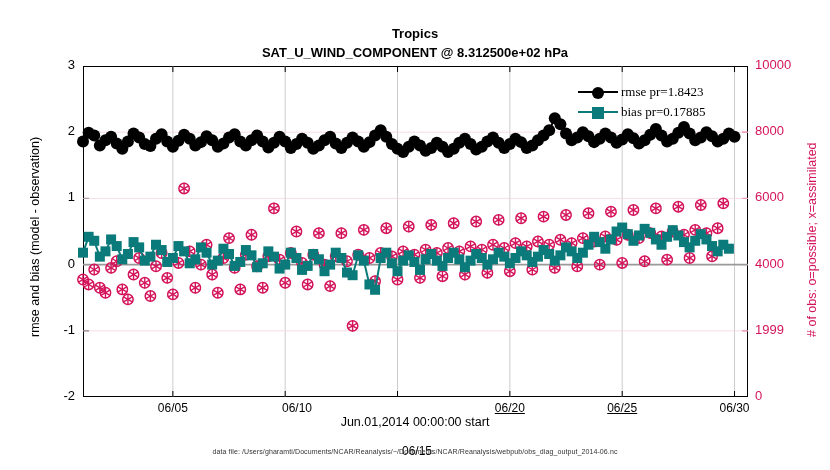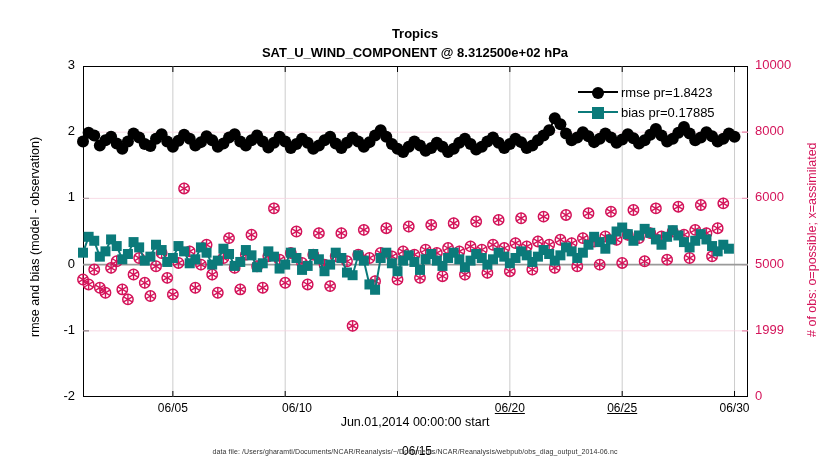--- a/index.html
+++ b/index.html
@@ -22,21 +22,21 @@
 
   .ylabel-left{position:absolute;font-size:12.5px;color:#000;white-space:nowrap;
                transform-origin:0 0;transform:rotate(-90deg);}
   .ylabel-right{position:absolute;font-size:12.5px;color:#d4145a;white-space:nowrap;
                 transform-origin:0 0;transform:rotate(-90deg);}
   .xlabel{position:absolute;left:0;top:415px;width:830px;text-align:center;font-size:12.5px;}
 
   .footer{position:absolute;left:0;top:448px;width:830px;text-align:center;
           font-size:7px;color:#333;letter-spacing:0.1px;}
 
-  .legend{position:absolute;left:578px;top:82px;}
+  .legend{position:absolute;left:578px;top:82px;font-family:Liberation Serif, serif;}
   .legend-row{display:flex;align-items:center;height:20px;}
   .legend-key{width:40px;height:16px;position:relative;margin-right:3px;}
   .legend-line{position:absolute;left:0;top:7px;width:40px;height:2px;}
   .legend-line.rmse{background:#000;}
   .legend-line.bias{background:#0b7a7a;}
   .legend-mark-circle{position:absolute;left:14px;top:3px;width:12px;height:12px;
                       border-radius:50%;background:#000;}
   .legend-mark-square{position:absolute;left:14px;top:3px;width:12px;height:12px;
                       background:#0b7a7a;}
   .legend-text{font-size:13px;color:#000;white-space:nowrap;}
@@ -795,21 +795,21 @@
       <div class="ytick-left" style="left: 45px; top: 123.2px;">2</div>
       <div class="ytick-left" style="left: 45px; top: 189.4px;">1</div>
       <div class="ytick-left" style="left: 45px; top: 255.6px;">0</div>
       <div class="ytick-left" style="left: 45px; top: 321.8px;">-1</div>
       <div class="ytick-left" style="left: 45px; top: 388px;">-2</div>
     </div>
   <div id="ytick-right-holder">
       <div class="ytick-right" style="left: 755px; top: 57px;">10000</div>
       <div class="ytick-right" style="left: 755px; top: 123.2px;">8000</div>
       <div class="ytick-right" style="left: 755px; top: 189.4px;">6000</div>
-      <div class="ytick-right" style="left: 755px; top: 255.6px;">5000</div>
+      <div class="ytick-right" style="left: 755px; top: 255.6px;">4000</div>
       <div class="ytick-right" style="left: 755px; top: 321.8px;">1999</div>
       <div class="ytick-right" style="left: 755px; top: 388px;">0</div>
     </div>
   <div id="xtick-holder">
       <div class="xtick" style="left: 142.865px; top: 401px;">06/05</div>
       <div class="xtick" style="left: 267px; top: 401px;">06/10</div>
       <div class="xtick" style="left: 387px; top: 401px; margin-top: 43px;">06/15</div>
       <div class="xtick" style="left: 479.858px; top: 401px; text-decoration: underline;">06/20</div>
       <div class="xtick" style="left: 592.189px; top: 401px; text-decoration: underline;">06/25</div>
       <div class="xtick" style="left: 704.52px; top: 401px;">06/30</div>

